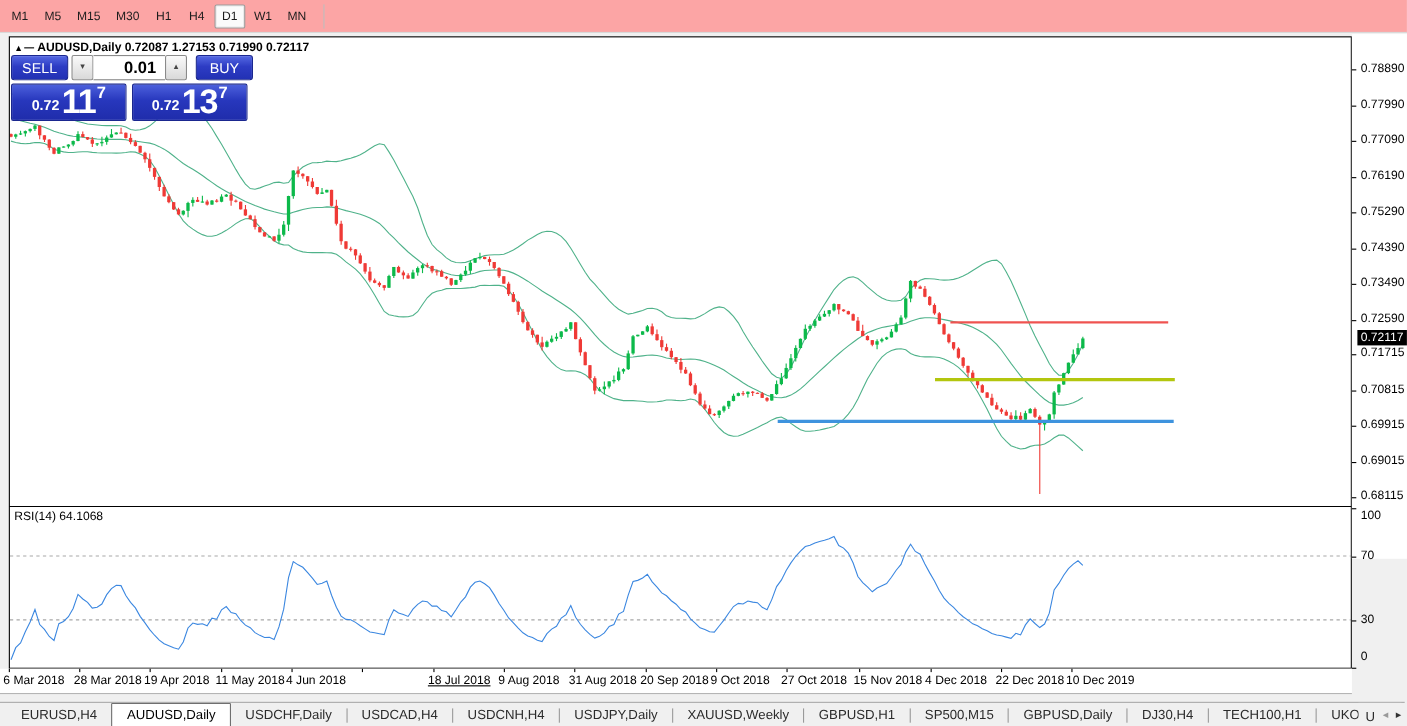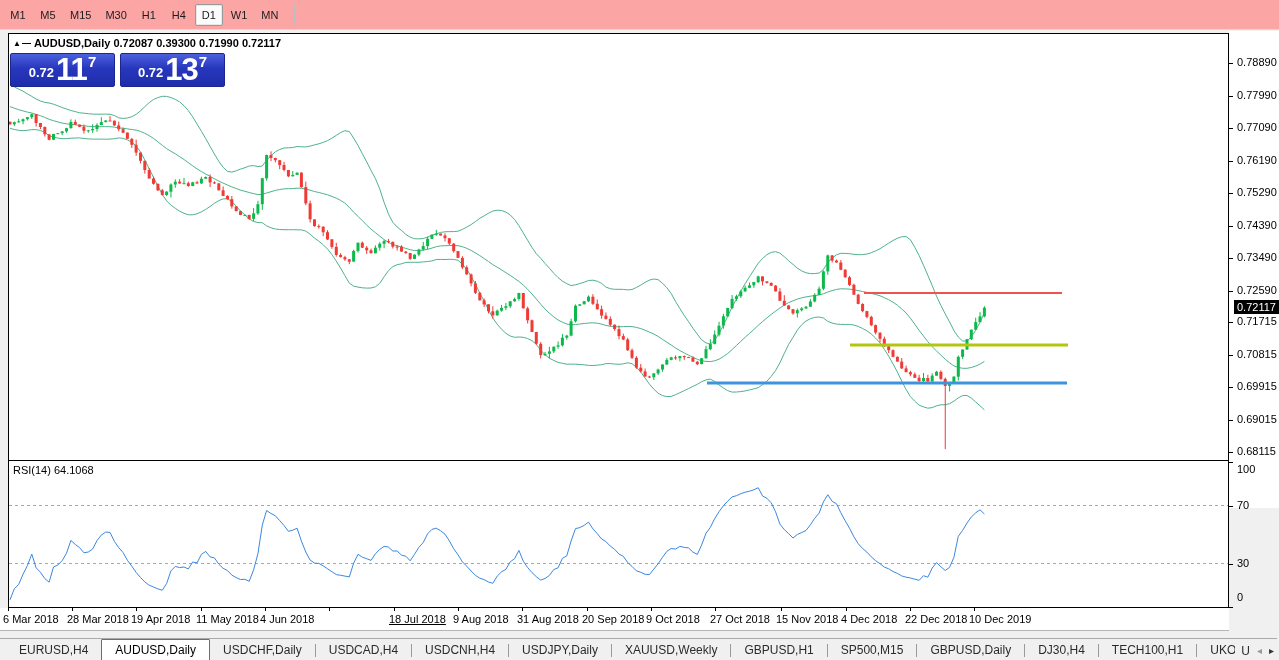--- a/index.html
+++ b/index.html
@@ -560,26 +560,33 @@
         <line x1="9" y1="563.5" x2="1228" y2="563.5" stroke="#a8a8a8" stroke-width="1" stroke-dasharray="3,3"></line>
         <polyline points="10.0,599.8 14.3,588.8 18.7,584.5 23.0,574.3 27.4,565.5 31.8,554.1 36.1,567.8 40.4,572.2 44.8,578.6 49.1,582.2 53.5,567.0 57.8,565.0 62.2,560.6 66.5,553.2 70.9,540.4 75.3,544.5 79.6,547.6 83.9,552.8 88.3,552.0 92.6,549.1 97.0,540.6 101.3,535.1 105.7,532.1 110.0,532.4 114.4,541.4 118.7,547.6 123.1,552.6 127.4,560.3 131.8,566.2 136.1,572.4 140.5,577.5 144.8,581.9 149.2,585.2 153.5,587.0 157.9,588.9 162.3,590.2 166.6,583.6 170.9,570.9 175.3,566.4 179.6,567.6 184.0,567.0 188.3,568.9 192.7,562.0 197.0,562.9 201.4,554.4 205.7,551.4 210.1,556.9 214.4,557.9 218.8,564.1 223.1,568.3 227.5,570.6 231.8,575.1 236.2,577.6 240.5,579.5 244.9,579.3 249.2,581.3 253.6,569.9 257.9,553.8 262.3,525.1 266.6,510.5 271.0,513.5 275.3,515.7 279.7,520.6 284.0,525.5 288.4,531.3 292.8,530.2 297.1,528.2 301.4,541.1 305.8,552.0 310.1,560.1 314.5,563.1 318.8,563.4 323.2,565.8 327.5,568.8 331.9,571.7 336.3,574.6 340.6,575.3 344.9,576.1 349.3,576.9 353.6,563.3 358.0,554.3 362.3,557.2 366.7,558.7 371.0,560.4 375.4,553.8 379.7,549.4 384.1,546.4 388.4,547.0 392.8,551.0 397.1,551.0 401.5,555.1 405.8,556.2 410.2,560.8 414.5,554.3 418.9,547.3 423.2,542.6 427.6,533.8 431.9,529.4 436.3,528.2 440.6,530.7 445.0,534.2 449.3,540.8 453.7,548.7 458.0,554.8 462.4,561.8 466.7,566.2 471.1,571.0 475.4,575.3 479.8,578.2 484.1,579.6 488.5,582.0 492.8,583.3 497.2,576.1 501.5,571.9 505.9,569.3 510.2,561.9 514.6,558.7 518.9,550.4 523.3,561.2 527.6,567.5 532.0,572.6 536.3,576.7 540.7,580.1 545.0,578.5 549.4,575.4 553.8,569.5 558.1,567.8 562.4,558.3 566.8,555.8 571.1,541.0 575.5,528.6 579.8,527.6 584.2,525.4 588.5,522.1 592.9,528.9 597.3,533.7 601.6,539.0 605.9,541.6 610.3,546.1 614.6,549.3 619.0,554.1 623.3,556.3 627.7,562.6 632.0,566.4 636.4,570.8 640.8,572.3 645.1,574.3 649.4,574.6 653.8,569.1 658.1,563.8 662.5,557.3 666.8,551.4 671.2,548.5 675.5,549.1 679.9,546.4 684.3,547.4 688.6,547.9 692.9,552.1 697.3,554.4 701.6,545.1 706.0,533.3 710.3,527.4 714.7,518.6 719.0,511.7 723.4,505.7 727.7,501.1 732.1,496.9 736.4,495.7 740.8,493.7 745.1,492.2 749.5,491.2 753.8,489.8 758.2,487.7 762.5,495.9 766.9,498.3 771.2,502.8 775.6,511.8 779.9,524.1 784.3,529.6 788.6,533.6 793.0,538.0 797.3,534.5 801.7,532.5 806.0,530.5 810.4,524.8 814.7,518.4 819.1,513.1 823.4,501.9 827.8,494.7 832.1,501.3 836.5,503.8 840.8,512.7 845.2,520.8 849.5,528.2 853.9,536.8 858.2,543.7 862.6,548.5 866.9,552.1 871.3,556.9 875.6,560.7 880.0,563.7 884.3,567.1 888.7,568.8 893.0,571.5 897.4,573.4 901.7,575.9 906.1,577.2 910.4,578.0 914.8,579.2 919.1,580.3 923.5,575.7 927.8,577.2 932.2,568.1 936.5,562.6 940.9,566.8 945.2,570.5 949.6,567.3 953.9,557.4 958.3,536.3 962.6,530.4 967.0,523.0 971.3,517.0 975.7,512.8 980.0,509.8 984.4,514.0 " fill="none" stroke="#3b87e0" stroke-width="1"></polyline>
       </g>
       <rect x="8.5" y="33.5" width="1220" height="574" fill="none" stroke="#000000" stroke-width="1"></rect>
       <line x1="8.5" y1="460.5" x2="1228.5" y2="460.5" stroke="#000000" stroke-width="1"></line>
     </svg>
 
   <div class="chart-title">
     <span class="tri">▲</span><span class="dash"></span><span>AUDUSD,Daily</span><span> </span>
     <span>0.72087</span><span> </span>
-    <span>0.39300</span><span> </span>
+    <span>1.27153</span><span> </span>
     <span>0.71990</span><span> </span>
     <span>0.72117</span>
   </div>
 
   <div class="trade-panel">
+    <div class="tp-row1">
+      <div class="btn-trade">SELL</div>
+      <div class="spin down"><span>▼</span></div>
+      <div class="vol">0.01</div>
+      <div class="spin"><span>▲</span></div>
+      <div class="btn-trade buy-btn">BUY</div>
+    </div>
     <div class="tp-row2">
       <div class="quote">
         <span class="q-small">0.72</span>
         <span class="q-big">11</span>
         <span class="q-sup">7</span>
       </div>
       <div class="quote">
         <span class="q-small">0.72</span>
         <span class="q-big">13</span>
         <span class="q-sup">7</span>

